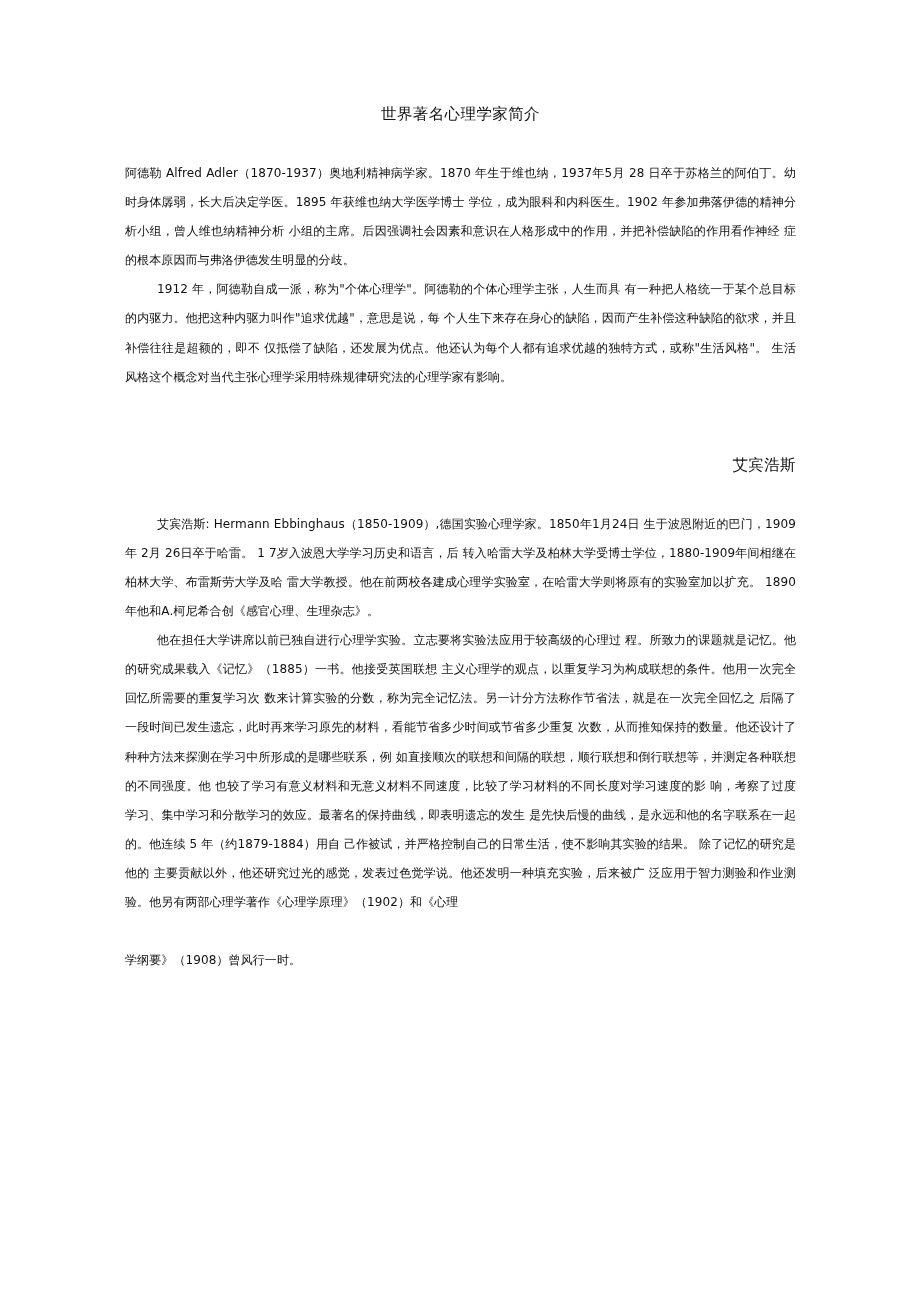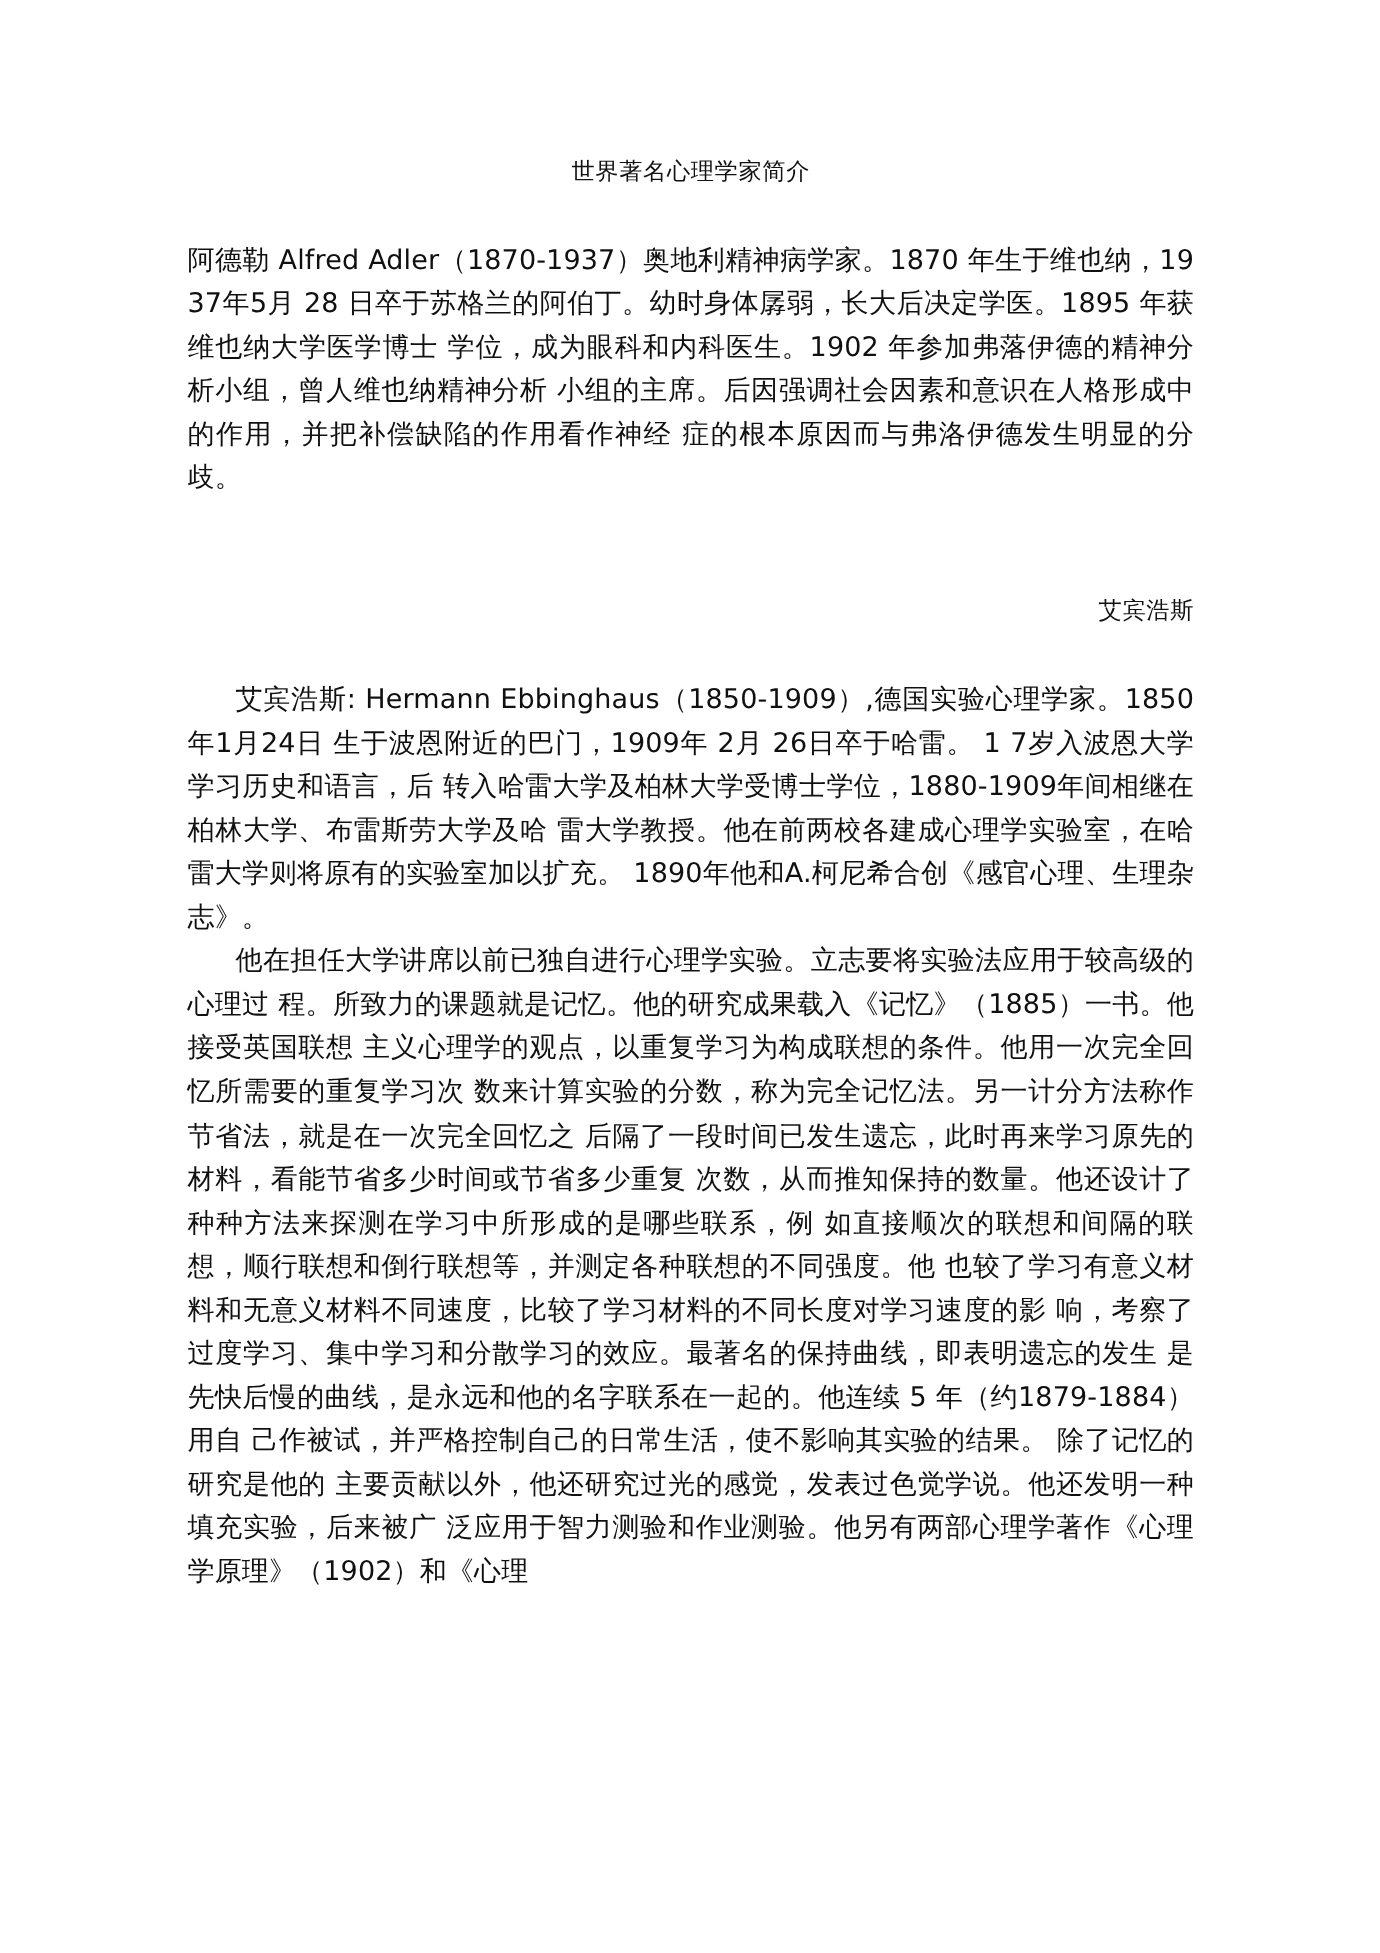--- a/index.html
+++ b/index.html
@@ -39,21 +39,21 @@
   .section-heading {
     text-align: right;
     font-size: 15.5px;
     line-height: 29px;
     letter-spacing: 0.4px;
     margin: 0;
     font-weight: 400;
     color: #111;
   }
   .para {
-    font-size: 18px;
+    font-size: 12px;
     line-height: 29.1px;
     margin: 0;
     text-align: justify;
     text-justify: inter-ideograph;
     color: #101010;
     letter-spacing: 0.1px;
     word-break: break-all;
   }
   .para.indent {
     text-indent: 32px;
@@ -68,29 +68,31 @@
 
 <div class="page">
   <div class="content">
 
     <div class="doc-title">世界著名心理学家简介</div>
 
     <div class="gap-title"></div>
 
     <p class="para">阿德勒 Alfred Adler（1870-1937）奥地利精神病学家。1870 年生于维也纳，1937年5月 28 日卒于苏格兰的阿伯丁。幼时身体孱弱，长大后决定学医。1895 年获维也纳大学医学博士 学位，成为眼科和内科医生。1902 年参加弗落伊德的精神分析小组，曾人维也纳精神分析 小组的主席。后因强调社会因素和意识在人格形成中的作用，并把补偿缺陷的作用看作神经 症的根本原因而与弗洛伊德发生明显的分歧。</p>
 
+    <p class="para indent">1912 年，阿德勒自成一派，称为"个体心理学"。阿德勒的个体心理学主张，人生而具 有一种把人格统一于某个总目标的内驱力。他把这种内驱力叫作"追求优越"，意思是说，每 个人生下来存在身心的缺陷，因而产生补偿这种缺陷的欲求，并且补偿往往是超额的，即不  仅抵偿了缺陷，还发展为优点。他还认为每个人都有追求优越的独特方式，或称"生活风格"。 生活风格这个概念对当代主张心理学采用特殊规律研究法的心理学家有影响。</p>
 
 
     <div class="gap-after-adler"></div>
 
     <div class="section-heading">艾宾浩斯</div>
 
     <div class="gap-before-ebb"></div>
 
     <p class="para indent">艾宾浩斯: Hermann Ebbinghaus（1850-1909）,德国实验心理学家。1850年1月24日  生于波恩附近的巴门，1909年 2月 26日卒于哈雷。 1 7岁入波恩大学学习历史和语言，后 转入哈雷大学及柏林大学受博士学位，1880-1909年间相继在柏林大学、布雷斯劳大学及哈    雷大学教授。他在前两校各建成心理学实验室，在哈雷大学则将原有的实验室加以扩充。  1890年他和A.柯尼希合创《感官心理、生理杂志》。</p>
 
     <p class="para indent">他在担任大学讲席以前已独自进行心理学实验。立志要将实验法应用于较高级的心理过 程。所致力的课题就是记忆。他的研究成果载入《记忆》（1885）一书。他接受英国联想 主义心理学的观点，以重复学习为构成联想的条件。他用一次完全回忆所需要的重复学习次  数来计算实验的分数，称为完全记忆法。另一计分方法称作节省法，就是在一次完全回忆之 后隔了一段时间已发生遗忘，此时再来学习原先的材料，看能节省多少时间或节省多少重复 次数，从而推知保持的数量。他还设计了种种方法来探测在学习中所形成的是哪些联系，例 如直接顺次的联想和间隔的联想，顺行联想和倒行联想等，并测定各种联想的不同强度。他 也较了学习有意义材料和无意义材料不同速度，比较了学习材料的不同长度对学习速度的影 响，考察了过度学习、集中学习和分散学习的效应。最著名的保持曲线，即表明遗忘的发生 是先快后慢的曲线，是永远和他的名字联系在一起的。他连续 5 年（约1879-1884）用自 己作被试，并严格控制自己的日常生活，使不影响其实验的结果。 除了记忆的研究是他的 主要贡献以外，他还研究过光的感觉，发表过色觉学说。他还发明一种填充实验，后来被广 泛应用于智力测验和作业测验。他另有两部心理学著作《心理学原理》（1902）和《心理</p>
 
     <div class="gap-last"></div>
 
+    <p class="para">学纲要》（1908）曾风行一时。</p>
 
   </div>
 </div>
 
 </body></html>

